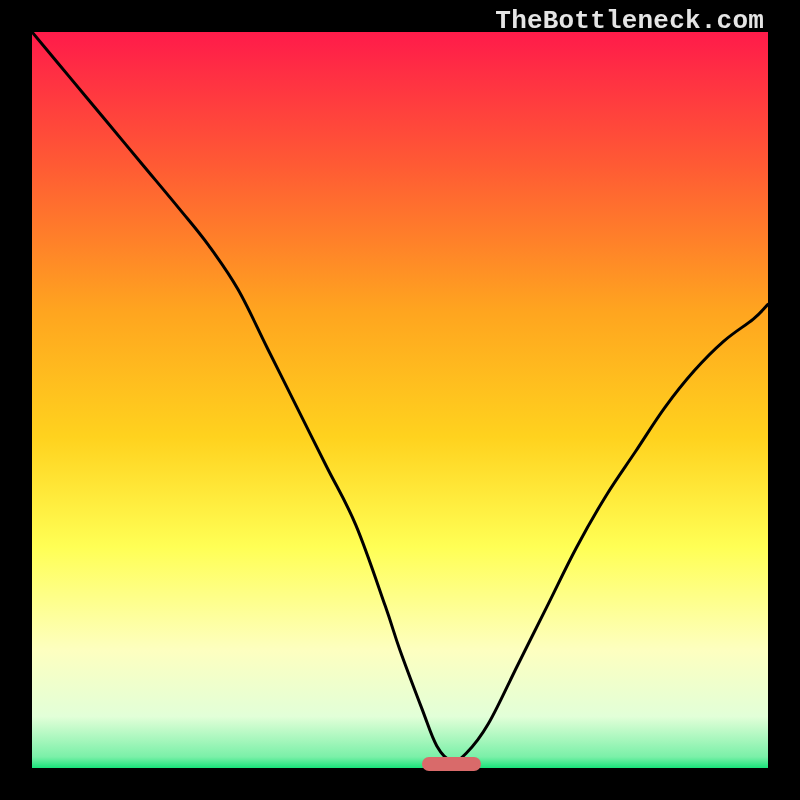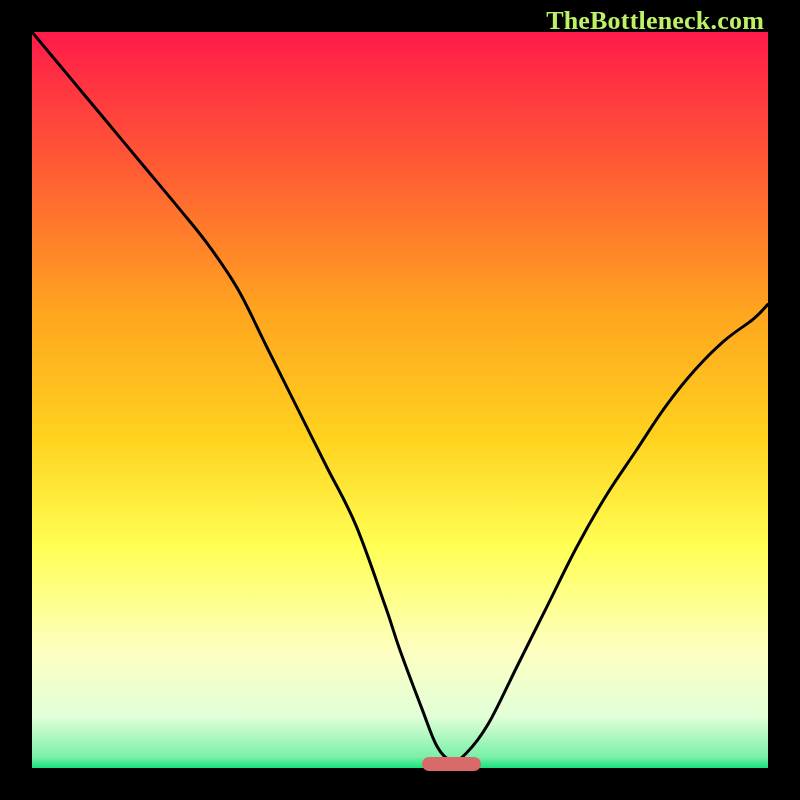--- a/index.html
+++ b/index.html
@@ -22,24 +22,24 @@
     position: absolute;
     left: 0;
     top: 0;
     width: 736px;
     height: 736px;
   }
   .watermark {
     position: absolute;
     top: 6px;
     right: 36px;
-    font-family: Liberation Serif, serif;
+    font-family: Liberation Mono, monospace;
     font-size: 26px;
     font-weight: 600;
-    color: #bef264;
+    color: #e5e5e5;
     letter-spacing: 0.2px;
   }
   .marker {
     position: absolute;
     height: 14px;
     border-radius: 7px;
   }
 </style>
 </head>
 <body>

